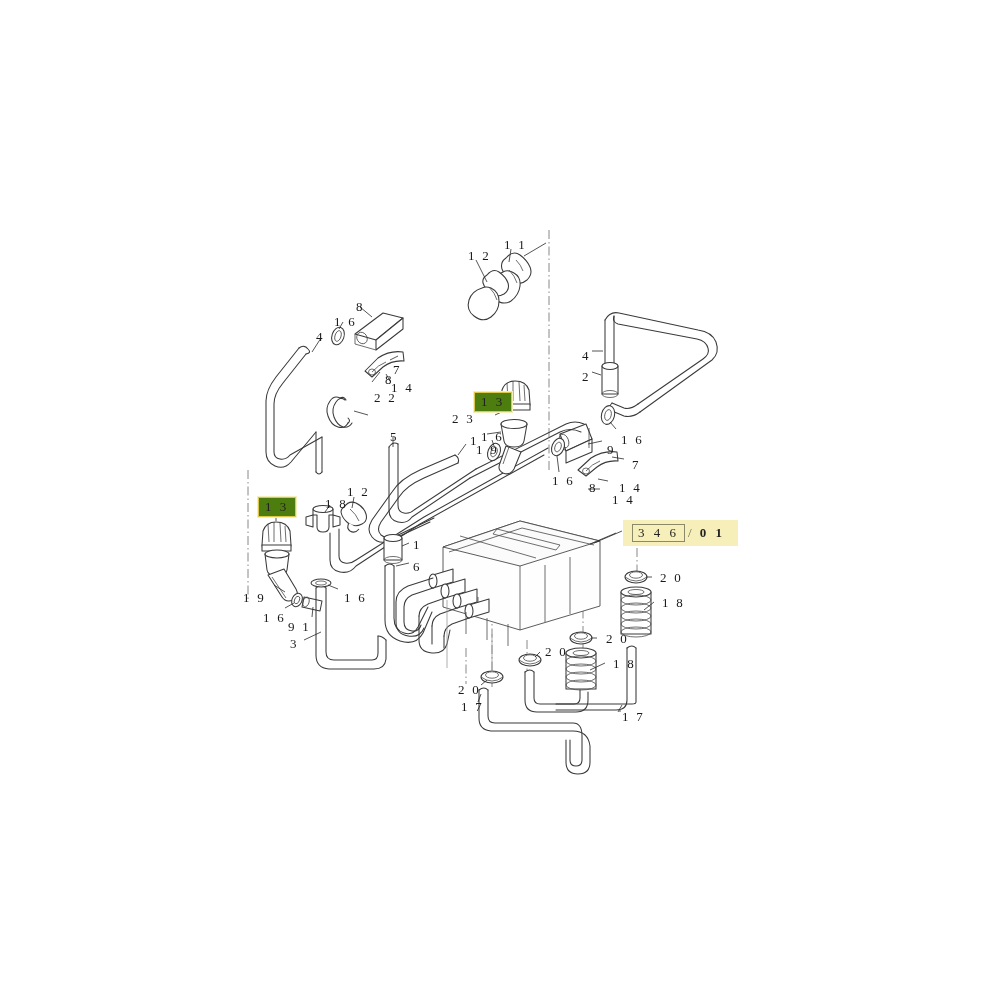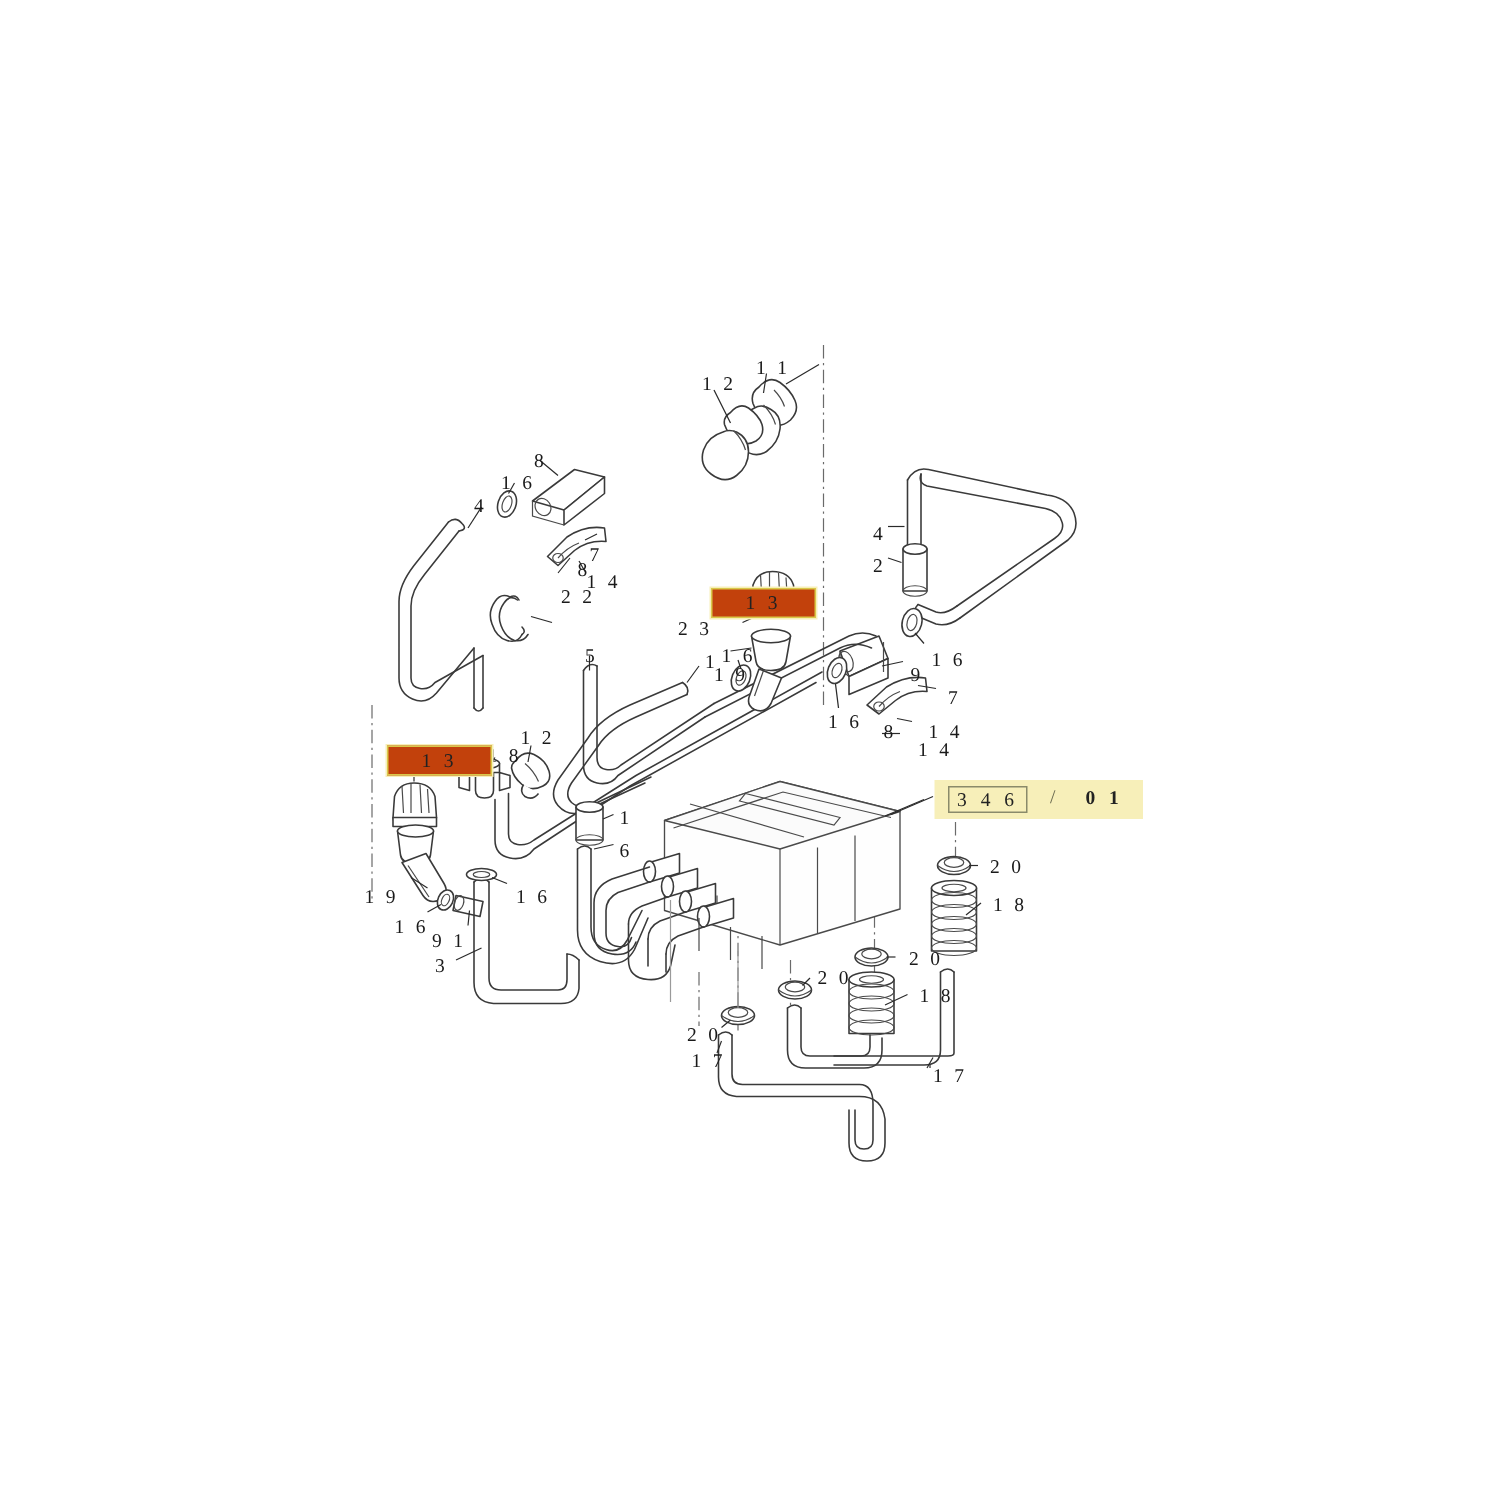--- a/index.html
+++ b/index.html
@@ -5,25 +5,25 @@
 <style>
   html,body{margin:0;padding:0;background:#ffffff;}
   body{width:1000px;height:1000px;overflow:hidden;
        font-family:"Liberation Serif",serif;color:#111;}
   #stage{position:relative;width:1000px;height:716px;background:#fff;}
   svg#dwg{position:absolute;left:0;top:0;width:1000px;height:1000px;}
 
   .lbl{position:absolute;font-family:"Liberation Serif",serif;
        font-size:13px;color:#1a1a1a;white-space:nowrap;
        letter-spacing:2.2px;line-height:1;}
-  .badge{position:absolute;background:#c2410c;border:1px solid #d9c84a;
+  .badge{position:absolute;background:#4d7c0f;border:1px solid #d9c84a;
          font-family:"Liberation Serif",serif;font-size:13px;
-         letter-spacing:2.5px;color:#222;padding:2px 22px;line-height:1.1;
+         letter-spacing:2.5px;color:#222;padding:2px 6px;line-height:1.1;
          box-shadow:0 0 0 1px #f7efb9;}
-  .badge.wide{background:#f7efb9;border:none;padding:3px 8px;display:flex;gap:12px;}
+  .badge.wide{background:#f7efb9;border:none;padding:3px 8px;display:flex;align-items:center;gap:0;}
   .badge.wide .boxed{border:1px solid #8a8a6a;padding:1px 5px;letter-spacing:3px;}
   .badge.wide .sep{padding:0 3px;letter-spacing:1px;color:#6a6a50;}
   .badge.wide .tail{padding:1px 4px;letter-spacing:3px;font-weight:bold;}
 </style>
 </head>
 <body>
 
 <div id="stage">
 
   <svg id="dwg" viewBox="0 0 1000 1000">

